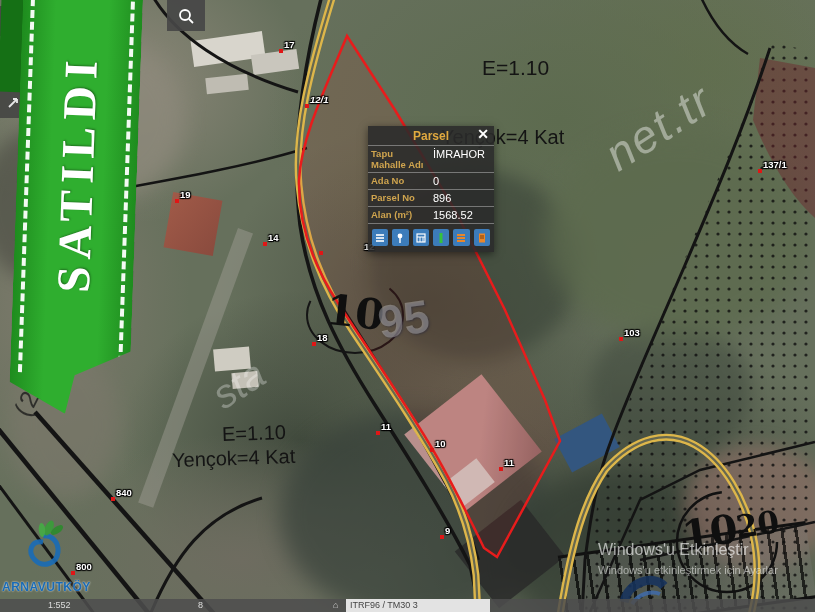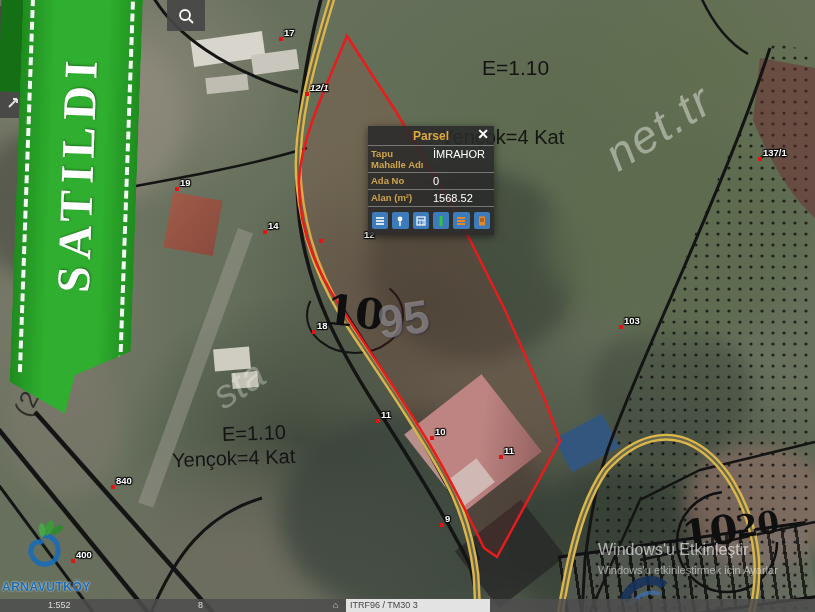--- a/index.html
+++ b/index.html
@@ -22,21 +22,21 @@
   svg.overlay{position:absolute;left:0;top:0;z-index:2;pointer-events:none;}
   
   .maptxt{position:absolute;color:#141414;z-index:3;white-space:nowrap;}
   .bignum{position:absolute;color:#0f0f0f;font-weight:bold;z-index:3;white-space:nowrap;
           font-family:"DejaVu Serif","Liberation Serif",serif;}
   .ghost{position:absolute;z-index:3;color:rgba(255,255,255,0.30);font-weight:bold;
          text-shadow:1px 1px 2px rgba(40,40,60,0.5);white-space:nowrap;}
   
   .marker{position:absolute;z-index:4;font-size:9.5px;font-weight:bold;color:#fff;
           text-shadow:-1px -1px 1px #000,1px -1px 1px #000,-1px 1px 1px #000,1px 1px 1px #000;
-          white-space:nowrap;}
+          white-space:nowrap;margin-top:12px;}
   .marker .mdot{position:absolute;left:-5px;top:10px;width:4px;height:4px;background:#e01616;}
   
   #popup{position:absolute;left:368px;top:126px;width:126px;z-index:7;
          background:rgba(42,42,42,0.88);box-shadow:0 2px 8px rgba(0,0,0,0.5);
          color:#fff;font-size:10px;}
   #popup .ph{position:relative;text-align:center;padding:3px 0 2px;}
   #popup .ptitle{color:#e0a93f;font-weight:bold;font-size:12px;}
   #popup .pclose{position:absolute;right:2px;top:0px;color:#fff;font-weight:bold;
                  font-size:14px;line-height:16px;padding:0 3px;cursor:pointer;}
   #popup table{width:100%;border-collapse:collapse;}
@@ -163,21 +163,21 @@
   <div class="marker" style="left:310px;top:82px;font-style:italic;"><span class="mdot"></span><span>12/1</span></div>
   <div class="marker" style="left:180px;top:177px;"><span class="mdot"></span><span>19</span></div>
   <div class="marker" style="left:268px;top:220px;"><span class="mdot"></span><span>14</span></div>
   <div class="marker" style="left:324px;top:229px;padding-left:40px;"><span class="mdot"></span><span>12</span></div>
   <div class="marker" style="left:317px;top:320px;"><span class="mdot"></span><span>18</span></div>
   <div class="marker" style="left:381px;top:409px;"><span class="mdot"></span><span>11</span></div>
   <div class="marker" style="left:435px;top:426px;"><span class="mdot"></span><span>10</span></div>
   <div class="marker" style="left:504px;top:445px;"><span class="mdot"></span><span>11</span></div>
   <div class="marker" style="left:445px;top:513px;"><span class="mdot"></span><span>9</span></div>
   <div class="marker" style="left:116px;top:475px;"><span class="mdot"></span><span>840</span></div>
-  <div class="marker" style="left:76px;top:549px;"><span class="mdot"></span><span>400</span></div>
+  <div class="marker" style="left:76px;top:549px;"><span class="mdot"></span><span>800</span></div>
   <div class="marker" style="left:624px;top:315px;"><span class="mdot"></span><span>103</span></div>
   <div class="marker" style="left:763px;top:147px;"><span class="mdot"></span><span>137/1</span></div>
 
   <div class="wm" id="wm-site1">net.tr</div>
   <div class="wm" id="wm-site2">sta</div>
   <div class="wm" id="wm-date">(24.01.2019)</div>
   <div class="wm" id="winact1">Windows'u Etkinleştir</div>
   <div class="wm" id="winact2">Windows'u etkinleştirmek için Ayarlar</div>
 
   <div id="popup">
@@ -189,20 +189,24 @@
       <tbody>
           <tr>
         <td class="lbl">Tapu Mahalle Adı</td>
         <td class="val">İMRAHOR</td>
       </tr>
       <tr>
         <td class="lbl">Ada No</td>
         <td class="val">0</td>
       </tr>
       <tr>
+        <td class="lbl">Parsel No</td>
+        <td class="val">896</td>
+      </tr>
+      <tr>
         <td class="lbl">Alan (m²)</td>
         <td class="val">1568.52</td>
       </tr>
     </tbody>
       </table>
     <div class="pbtns">
       <div class="pbtn">
         <svg width="12" height="12" viewBox="0 0 12 12">
             <g stroke="#fff" stroke-width="1.6">
               <line x1="2" y1="3" x2="10" y2="3"></line>

